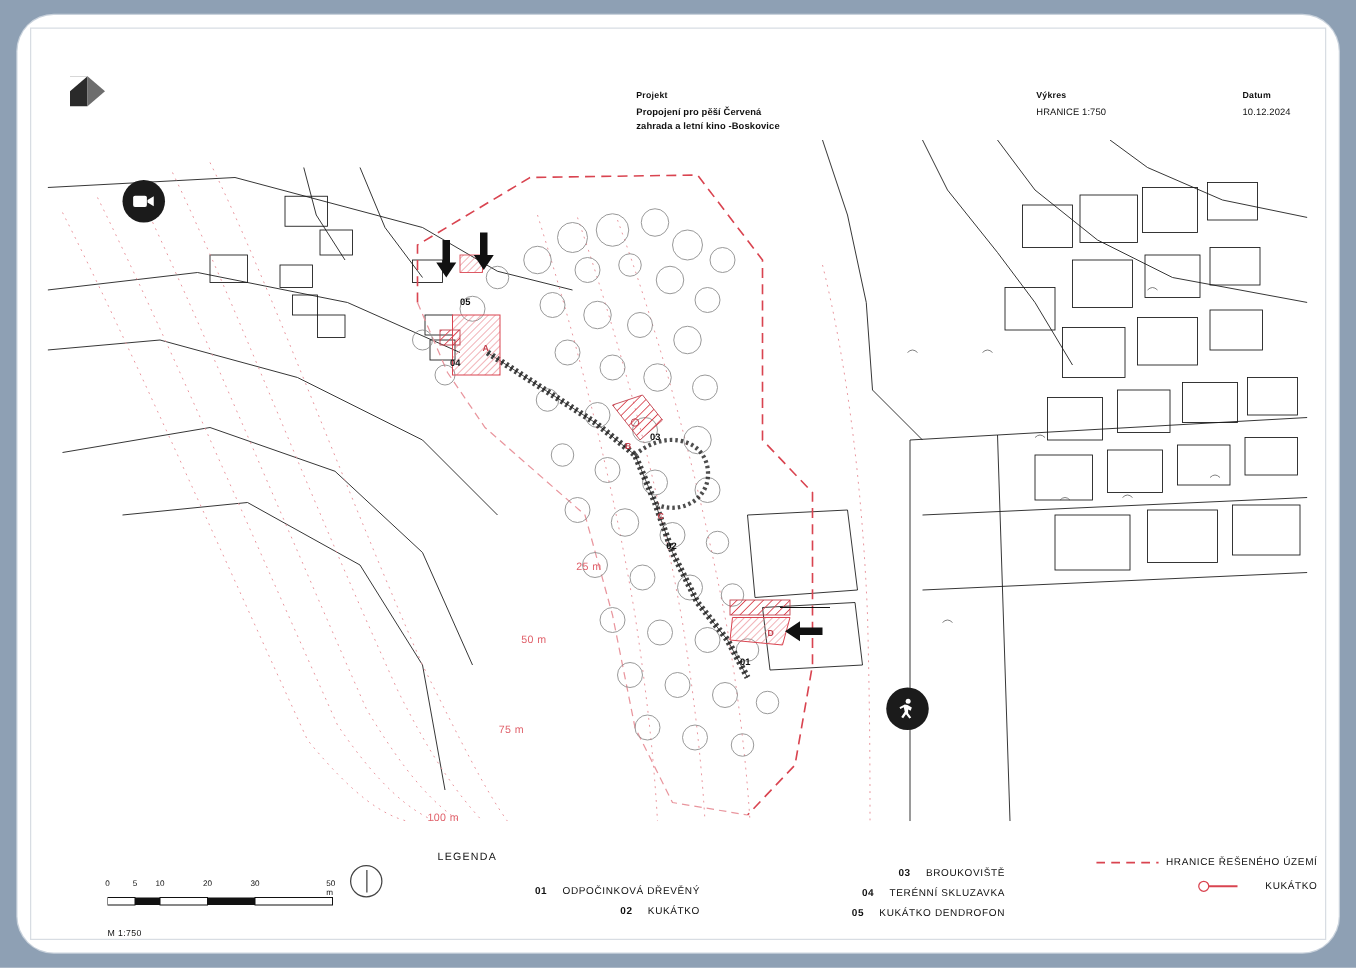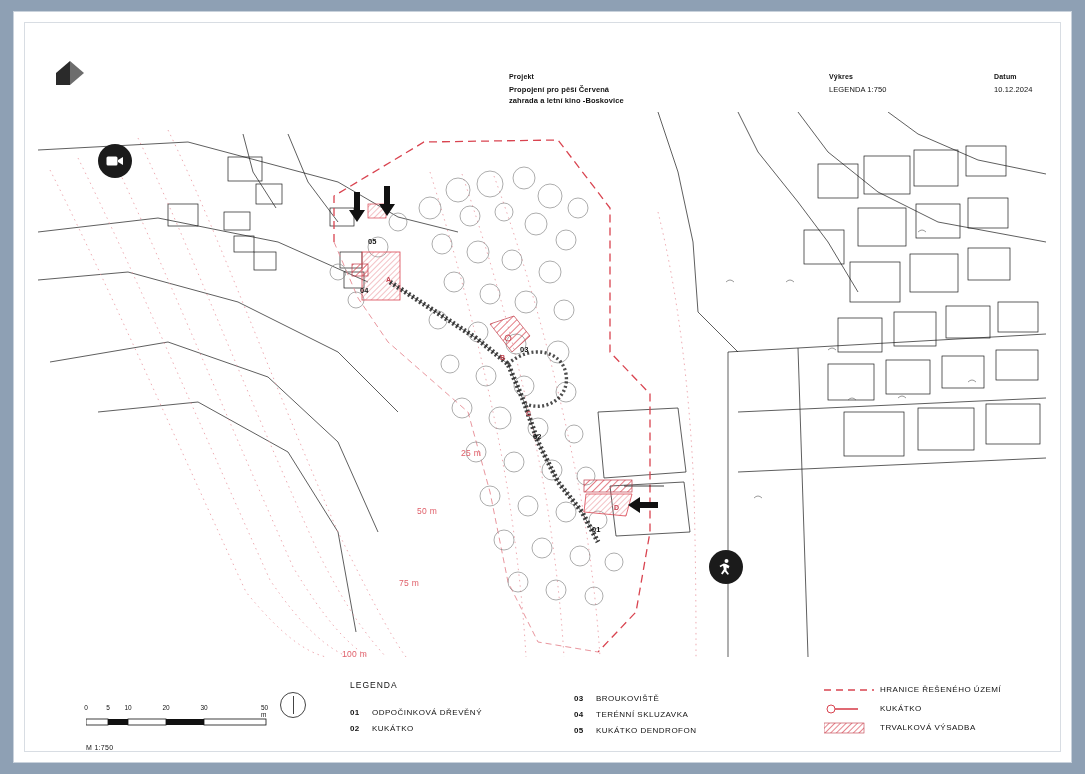--- a/index.html
+++ b/index.html
@@ -14,20 +14,21 @@
     font-family: "Liberation Sans", sans-serif;
   }
   .sheet {
     position: absolute;
     left: 14px;
     top: 12px;
     width: 1057px;
     height: 750px;
     background: #ffffff;
     box-shadow: 0 0 0 1px #c9d2dc;
+    border-radius: 29px;
   }
   .inner-frame {
     position: absolute;
     left: 10px;
     top: 10px;
     right: 10px;
     bottom: 10px;
     border: 1px solid #d8dde3;
     pointer-events: none;
   }
@@ -125,20 +126,21 @@
   }
   .legend-col {
     position: absolute;
     font-size: 8px;
     color: #111;
   }
   .legend-row {
     display: flex;
     align-items: center;
     height: 16px;
+    justify-content: flex-end;
   }
   .legend-row .num {
     font-weight: bold;
     width: 22px;
     letter-spacing: 0.4px;
   }
   .legend-row .lbl {
     letter-spacing: 0.5px;
   }
   #legend-col-1 { left: 336px; top: 692px; width: 210px; }
@@ -207,21 +209,21 @@
     <path d="M2 4 L16 4 L2 16 Z" fill="#ffffff"></path>
   </svg>
 
   <div class="header-block" id="hdr-projekt">
     <div class="hb-title">Projekt</div>
     <div class="hb-line">Propojení pro pěší Červená</div>
     <div class="hb-line">zahrada a letní kino -Boskovice</div>
   </div>
   <div class="header-block" id="hdr-vykres">
     <div class="hb-title">Výkres</div>
-    <div class="hb-line reg">LEGENDA  1:750</div>
+    <div class="hb-line reg">HRANICE  1:750</div>
   </div>
   <div class="header-block" id="hdr-datum">
     <div class="hb-title">Datum</div>
     <div class="hb-line reg">10.12.2024</div>
   </div>
 
   <div class="map">
     <svg width="1008" height="545" viewBox="0 0 1008 545">
       <defs>
         <pattern id="hatchRed" width="5" height="5" patternTransform="rotate(45)" patternUnits="userSpaceOnUse">
@@ -469,33 +471,20 @@
     </div>
     <div class="legend-row">
       <span class="sym">
         <svg width="50" height="10" viewBox="0 0 50 10">
             <circle cx="7" cy="5" r="4" fill="none" stroke="#d94450" stroke-width="1"></circle>
             <line x1="11" y1="5" x2="34" y2="5" stroke="#d94450" stroke-width="1.6"></line>
           </svg>
       </span>
       <span class="lbl">KUKÁTKO</span>
     </div>
-    <div class="legend-row">
-      <span class="sym">
-        <svg width="50" height="12" viewBox="0 0 50 12">
-          <defs>
-              <pattern id="lgHatch" width="4" height="4" patternTransform="rotate(45)" patternUnits="userSpaceOnUse">
-                <line x1="0" y1="0" x2="0" y2="4" stroke="#d94450" stroke-width="1.3"></line>
-              </pattern>
-            </defs>
-          <rect x="0" y="1" width="40" height="10" fill="url(#lgHatch)" stroke="#c03b48" stroke-width="0.6"></rect>
-        </svg>
-      </span>
-      <span class="lbl">TRVALKOVÁ VÝSADBA</span>
-    </div>
   </div>
 
   <div class="scalebar">
     <div class="scale-ticks">
       <span style="left:0px;">0</span>
       <span style="left:22px;">5</span>
       <span style="left:42px;">10</span>
       <span style="left:80px;">20</span>
       <span style="left:118px;">30</span>
       <span style="left:180px;">50 m</span>

